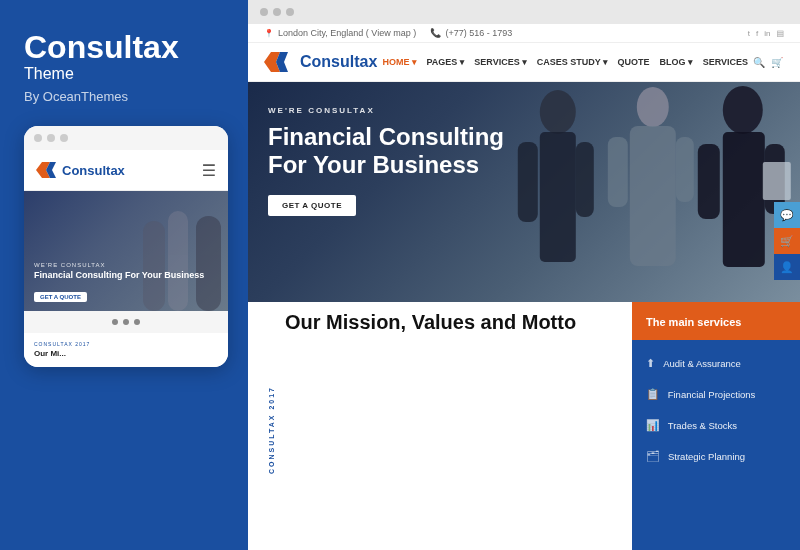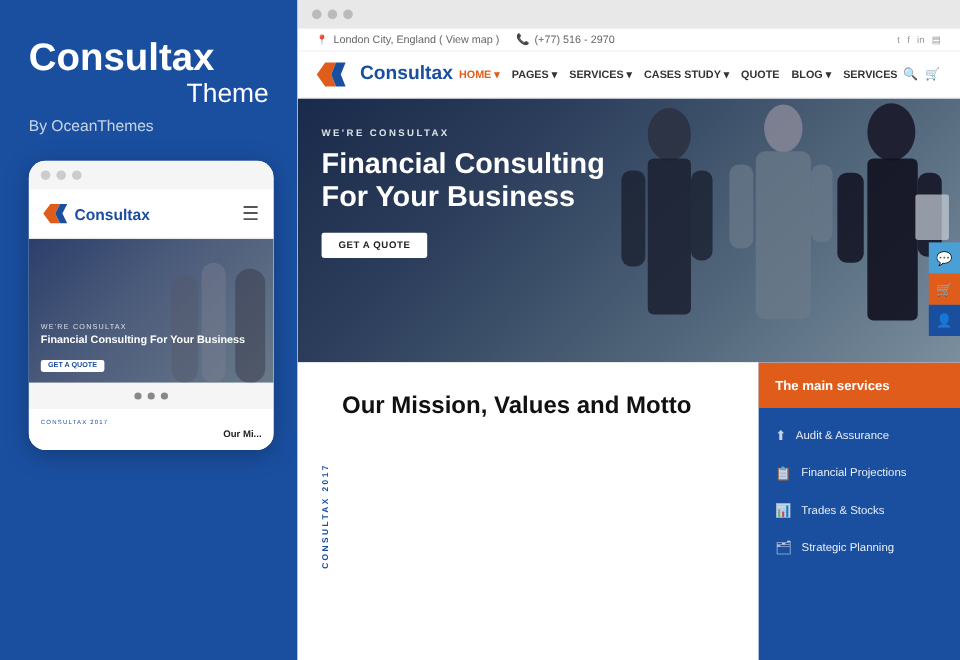--- a/index.html
+++ b/index.html
@@ -22,25 +22,24 @@
       flex-direction: column;
       gap: 0;
     }
     .left-title {
       font-size: 32px;
       font-weight: 800;
       color: white;
       line-height: 1.1;
     }
     .left-subtitle {
-      font-size: 22px;
+      font-size: 16px;
       font-weight: 400;
       color: white;
       margin-bottom: 6px;
-      text-align: right;
     }
     .left-by {
       font-size: 13px;
       color: rgba(255,255,255,0.75);
       margin-bottom: 22px;
     }
 
     
     .mobile-mockup {
       background: white;
@@ -146,21 +145,20 @@
       font-size: 5px;
       color: #1a4fa0;
       letter-spacing: 1px;
       margin-bottom: 2px;
     }
     .mockup-mission-title {
       font-size: 8px;
       font-weight: 800;
       color: #222;
       line-height: 1.2;
-      text-align: right;
     }
 
     
     .right-panel {
       flex: 1;
       display: flex;
       flex-direction: column;
       background: white;
       position: relative;
       overflow: hidden;
@@ -295,21 +293,21 @@
     
     .site-bottom {
       display: flex;
       flex: 1;
       overflow: hidden;
     }
 
     
     .mission-section {
       flex: 1;
-      padding: 16px 20px;
+      padding: 0 20px;
       background: white;
       position: relative;
     }
     .mission-title {
       font-size: 20px;
       font-weight: 900;
       color: #111;
       line-height: 1.2;
       margin-bottom: 8px;
     }
@@ -437,21 +435,21 @@
     <div class="chrome-dot"></div>
     <div class="chrome-dot"></div>
     <div class="chrome-dot"></div>
   </div>
 
   <div class="site-topbar">
     <div class="topbar-left">
       <span style="color:#e05c1a;font-size:8px">📍</span>
       <span>London City, England ( View map )</span>
       <span style="margin-left:10px;color:#e05c1a">📞</span>
-      <span>(+77) 516 - 2970</span>
+      <span>(+77) 516 - 1793</span>
     </div>
     <div class="topbar-right">
       <span class="social-icon">t</span>
       <span class="social-icon">f</span>
       <span class="social-icon">in</span>
       <span class="social-icon">▤</span>
     </div>
   </div>
 
   <div class="site-nav">

